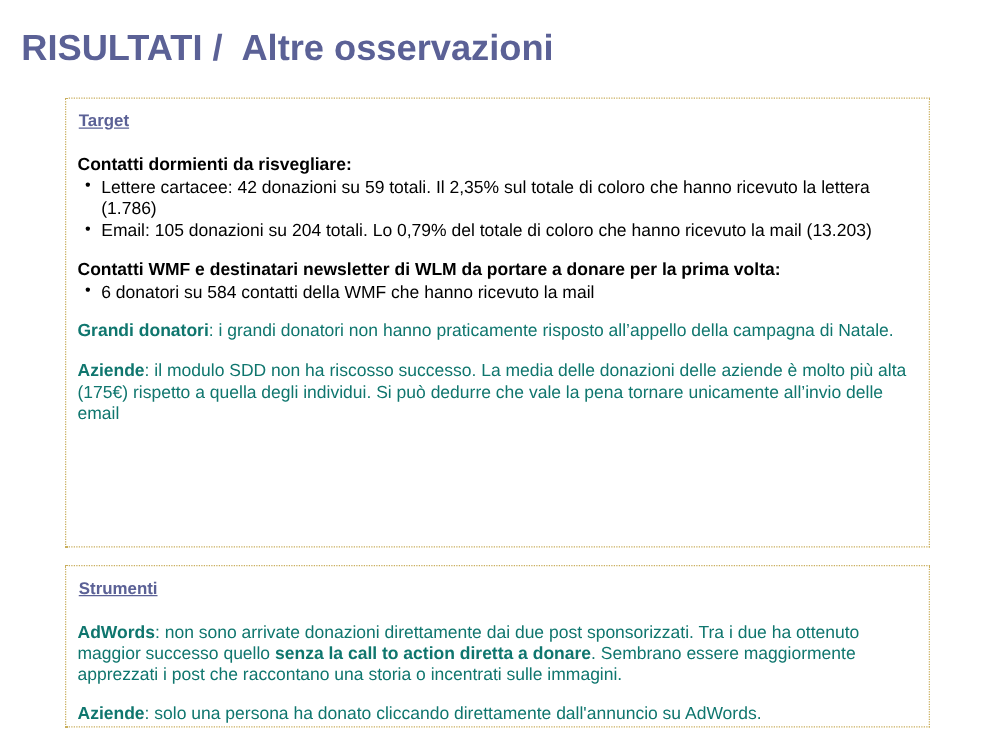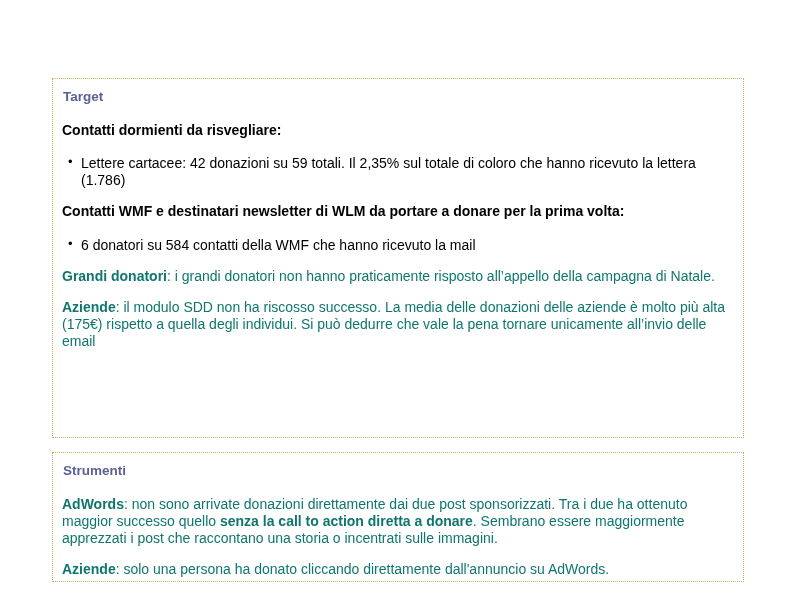--- a/index.html
+++ b/index.html
@@ -44,20 +44,21 @@
     padding: 8px 10px 8px 9px;
   }
 
   #box-target  { top: 78px;  height: 360px; }
   #box-strumenti { top: 452px; height: 130px; }
 
   .box-heading {
     font-size: 13.5px;
     font-weight: bold;
     color: #5b6196;
+    text-decoration: underline;
     margin: 2px 0 0 1px;
     display: inline-block;
     line-height: 1.2;
   }
 
   .para {
     font-size: 14px;
     line-height: 1.22;
     margin: 0;
     padding: 0;
@@ -78,52 +79,56 @@
   ul.bullets {
     list-style: none;
     margin: 0;
     padding: 0;
   }
   ul.bullets > li {
     position: relative;
     padding-left: 19px;
     font-size: 14px;
     line-height: 1.22;
-    margin: 16px 0 0 0;
+    margin: 1px 0 0 0;
   }
   ul.bullets > li::before {
     content: "\2022";
     position: absolute;
     left: 6px;
     top: -1px;
     font-size: 13px;
     color: #000000;
   }
 
   b.inline-bold { font-weight: bold; }
 </style>
 </head>
 <body>
 
 <div class="slide">
 
+  <div class="slide-title">RISULTATI /  Altre osservazioni</div>
 
   <div class="content-box" id="box-target">
 
     <div>
       <span class="box-heading">Target</span>
     </div>
 
     <div class="spacer-lg"></div>
 
     <div class="lead">Contatti dormienti da risvegliare:</div>
 
     <ul class="bullets">
       <li>
         <span>Lettere cartacee: 42 donazioni su 59 totali. Il 2,35% sul totale di coloro che hanno ricevuto la lettera (1.786)</span>
+      </li>
+      <li>
+        <span>Email: 105 donazioni su 204 totali. Lo 0,79% del totale di coloro che hanno ricevuto la mail (13.203)</span>
       </li>
     </ul>
 
     <div class="spacer-md"></div>
 
     <div class="lead">Contatti WMF e destinatari newsletter di WLM da portare a donare per la prima volta:</div>
 
     <ul class="bullets">
       <li>
         <span>6 donatori su 584 contatti della WMF che hanno ricevuto la mail</span>

